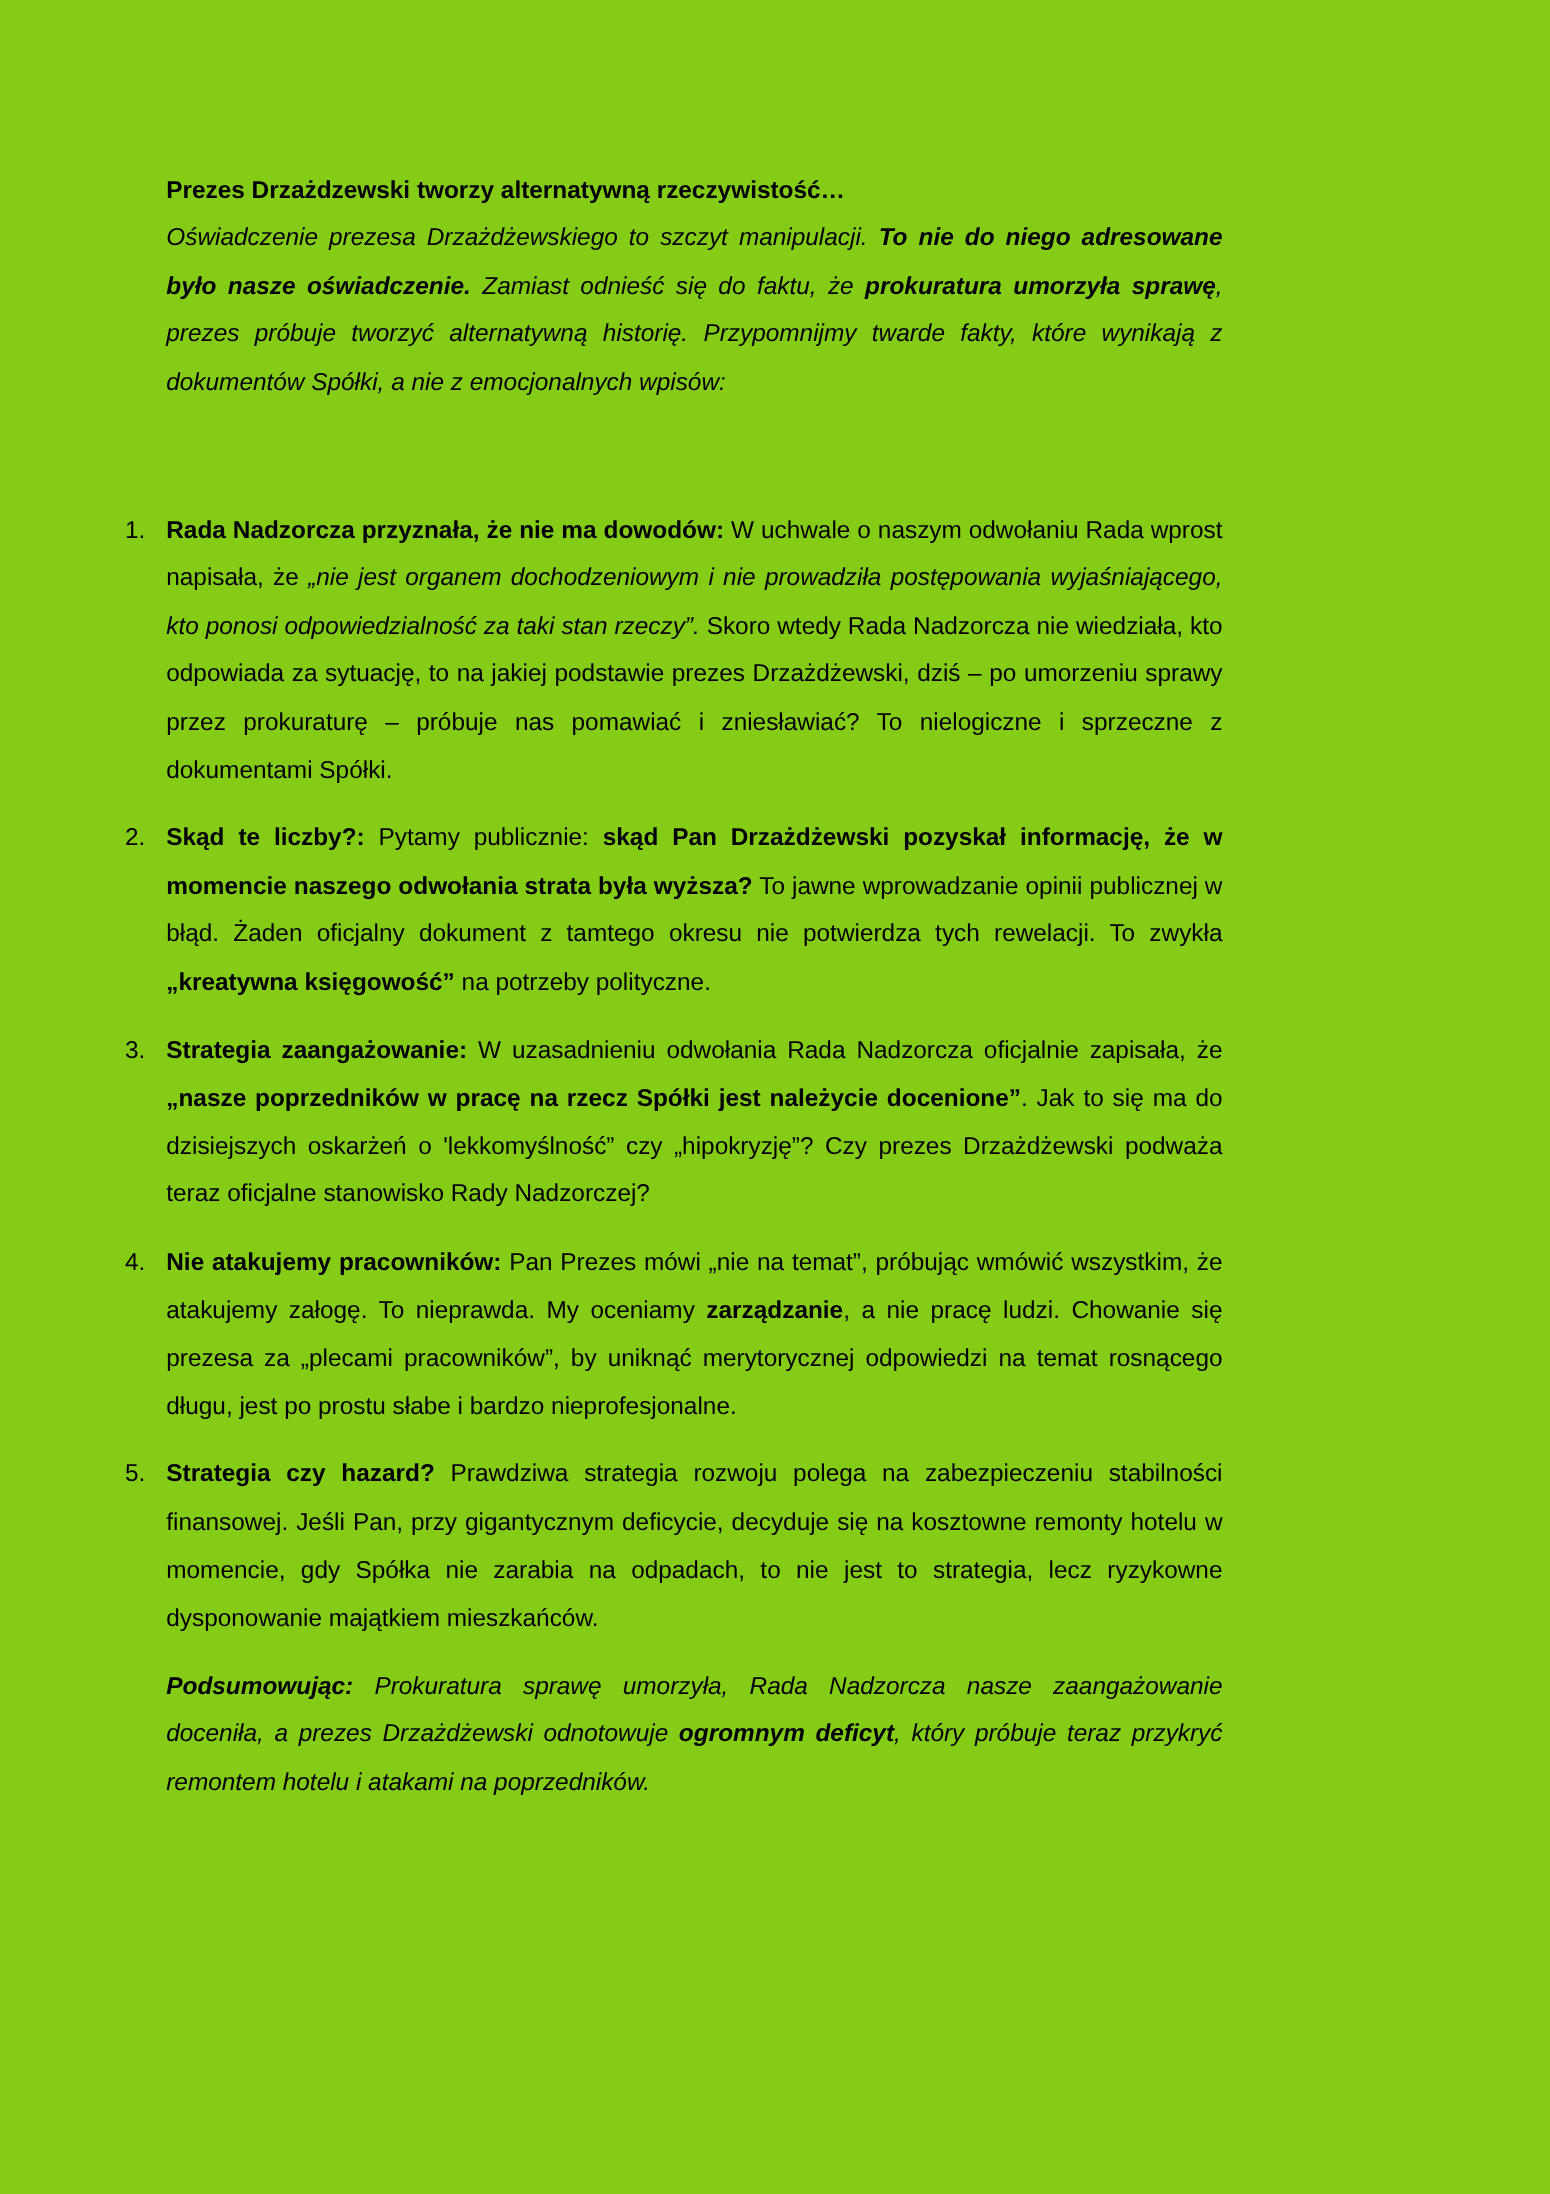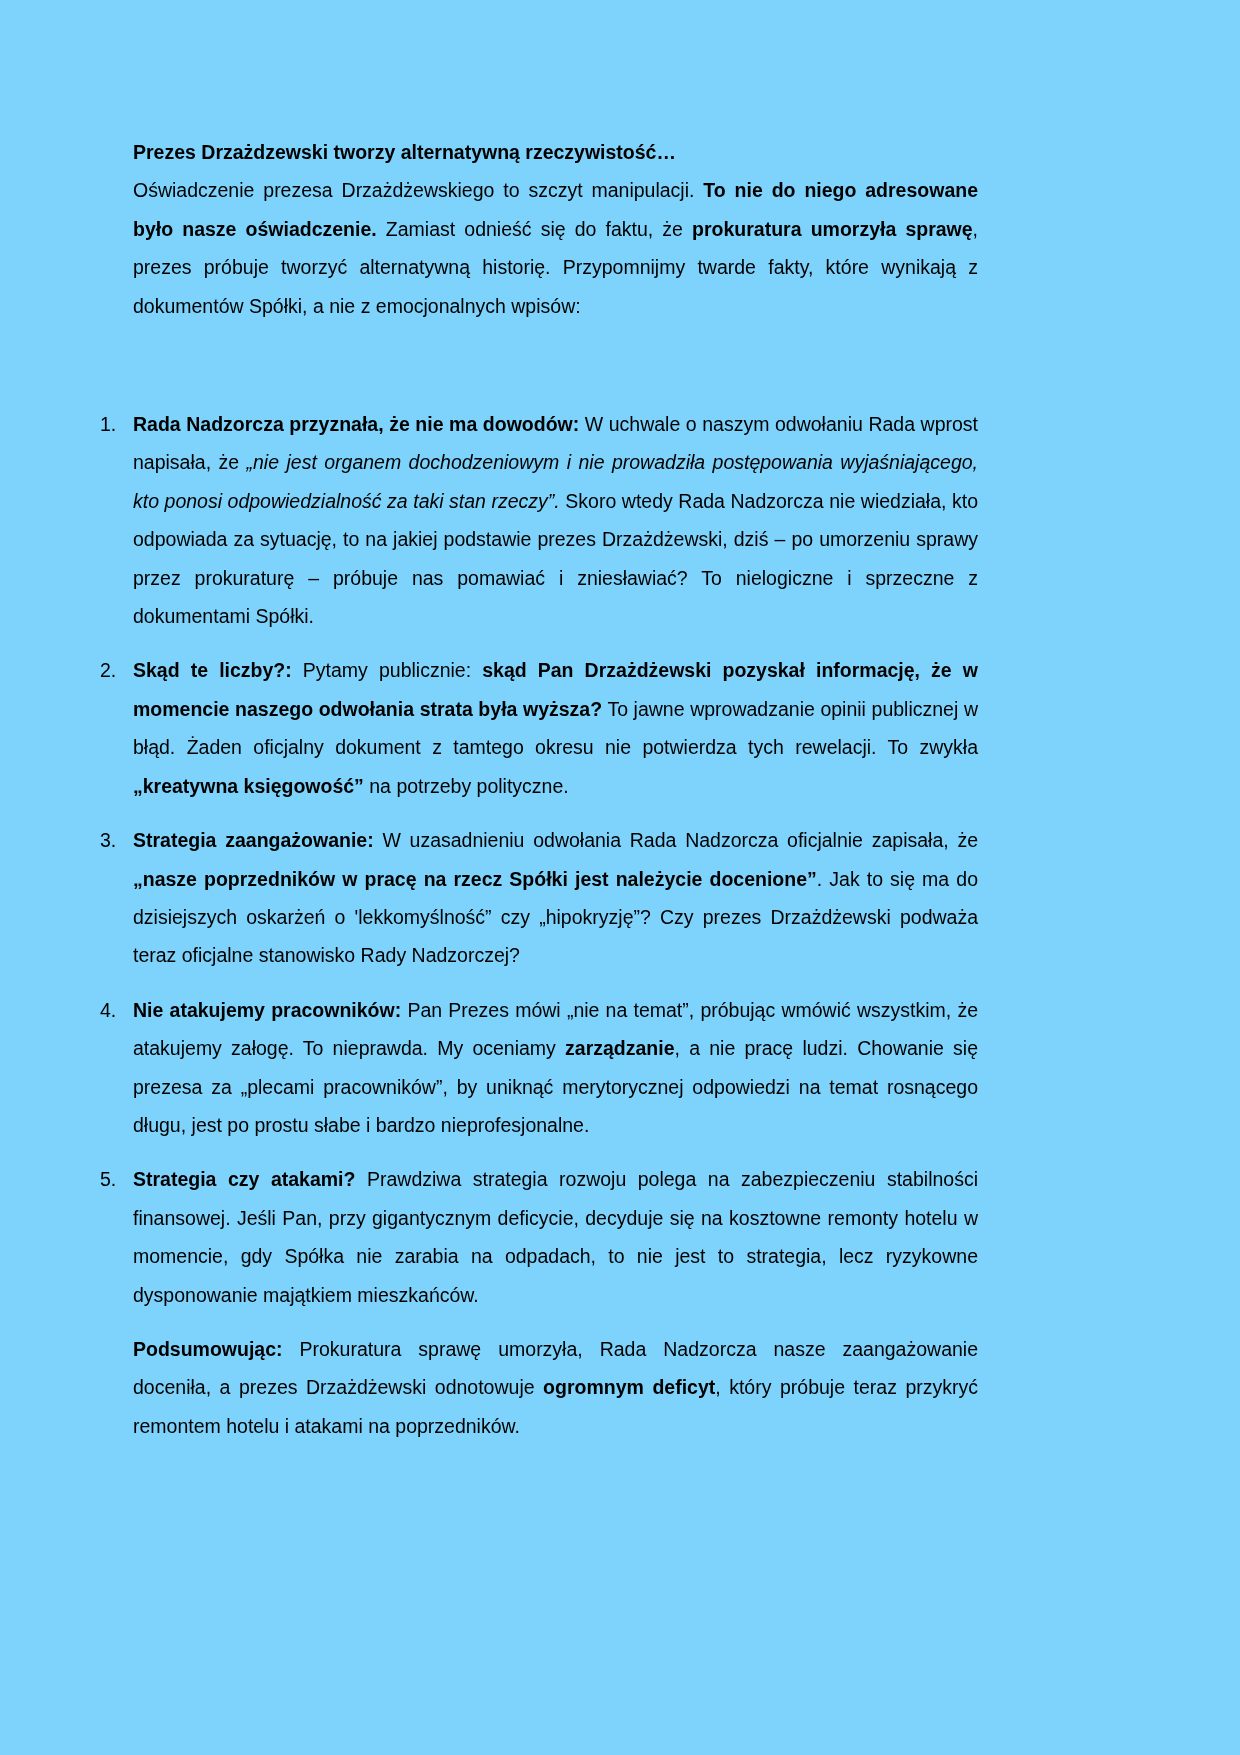--- a/index.html
+++ b/index.html
@@ -1,38 +1,39 @@
 <!DOCTYPE html>
 <html lang="pl"><head>
 <meta charset="utf-8">
 <style>
   html, body { margin: 0; padding: 0; background: #ffffff; }
   .page {
     position: relative;
     width: 1240px;
     height: 1755px;
     box-sizing: border-box;
-    background: #7dd3fc;
+    background: #84cc16;
     color: #000000;
     padding: 133px 262px 40px 133px;
     font-family: "Liberation Sans", "DejaVu Sans", sans-serif;
     font-size: 19.5px;
     line-height: 38.4px;
     overflow: hidden;
   }
   .doc-title {
     margin: 0;
     font-size: 19.5px;
     line-height: 38.4px;
     font-weight: bold;
     text-align: left;
   }
   .para {
     margin: 0;
     text-align: justify;
+    font-style: italic;
   }
   .list { margin-top: 80px; }
   .item {
     display: flex;
     margin-left: -33px;
     margin-bottom: 16px;
   }
   .num {
     flex: 0 0 33px;
     width: 33px;
@@ -72,20 +73,20 @@
       <p class="body"><strong>Strategia zaangażowanie: </strong><span>W uzasadnieniu odwołania Rada Nadzorcza oficjalnie zapisała, że </span><strong>„nasze poprzedników w pracę na rzecz Spółki jest należycie docenione”</strong><span>. Jak to się ma do dzisiejszych oskarżeń o 'lekkomyślność” czy „hipokryzję”? Czy prezes Drzażdżewski podważa teraz oficjalne stanowisko Rady Nadzorczej?</span></p>
     </div>
 
     <div class="item">
       <span class="num">4.</span>
       <p class="body"><strong>Nie atakujemy pracowników: </strong><span>Pan Prezes mówi „nie na temat”, próbując wmówić wszystkim, że atakujemy załogę. To nieprawda. My oceniamy </span><strong>zarządzanie</strong><span>, a nie pracę ludzi. Chowanie się prezesa za „plecami pracowników”, by uniknąć merytorycznej odpowiedzi na temat rosnącego długu, jest po prostu słabe i bardzo nieprofesjonalne.</span></p>
     </div>
 
     <div class="item">
       <span class="num">5.</span>
-      <p class="body"><strong>Strategia czy atakami? </strong><span>Prawdziwa strategia rozwoju polega na zabezpieczeniu stabilności finansowej. Jeśli Pan, przy gigantycznym deficycie, decyduje się na kosztowne remonty hotelu w momencie, gdy Spółka nie zarabia na odpadach, to nie jest to strategia, lecz ryzykowne dysponowanie majątkiem mieszkańców.</span></p>
+      <p class="body"><strong>Strategia czy hazard? </strong><span>Prawdziwa strategia rozwoju polega na zabezpieczeniu stabilności finansowej. Jeśli Pan, przy gigantycznym deficycie, decyduje się na kosztowne remonty hotelu w momencie, gdy Spółka nie zarabia na odpadach, to nie jest to strategia, lecz ryzykowne dysponowanie majątkiem mieszkańców.</span></p>
     </div>
 
   </div>
 
   <p class="para summary"><strong>Podsumowując: </strong><span>Prokuratura sprawę umorzyła, Rada Nadzorcza nasze zaangażowanie doceniła, a prezes Drzażdżewski odnotowuje </span><strong>ogromnym deficyt</strong><span>, który próbuje teraz przykryć remontem hotelu i atakami na poprzedników.</span></p>
 
 </div>
 
 </body></html>

